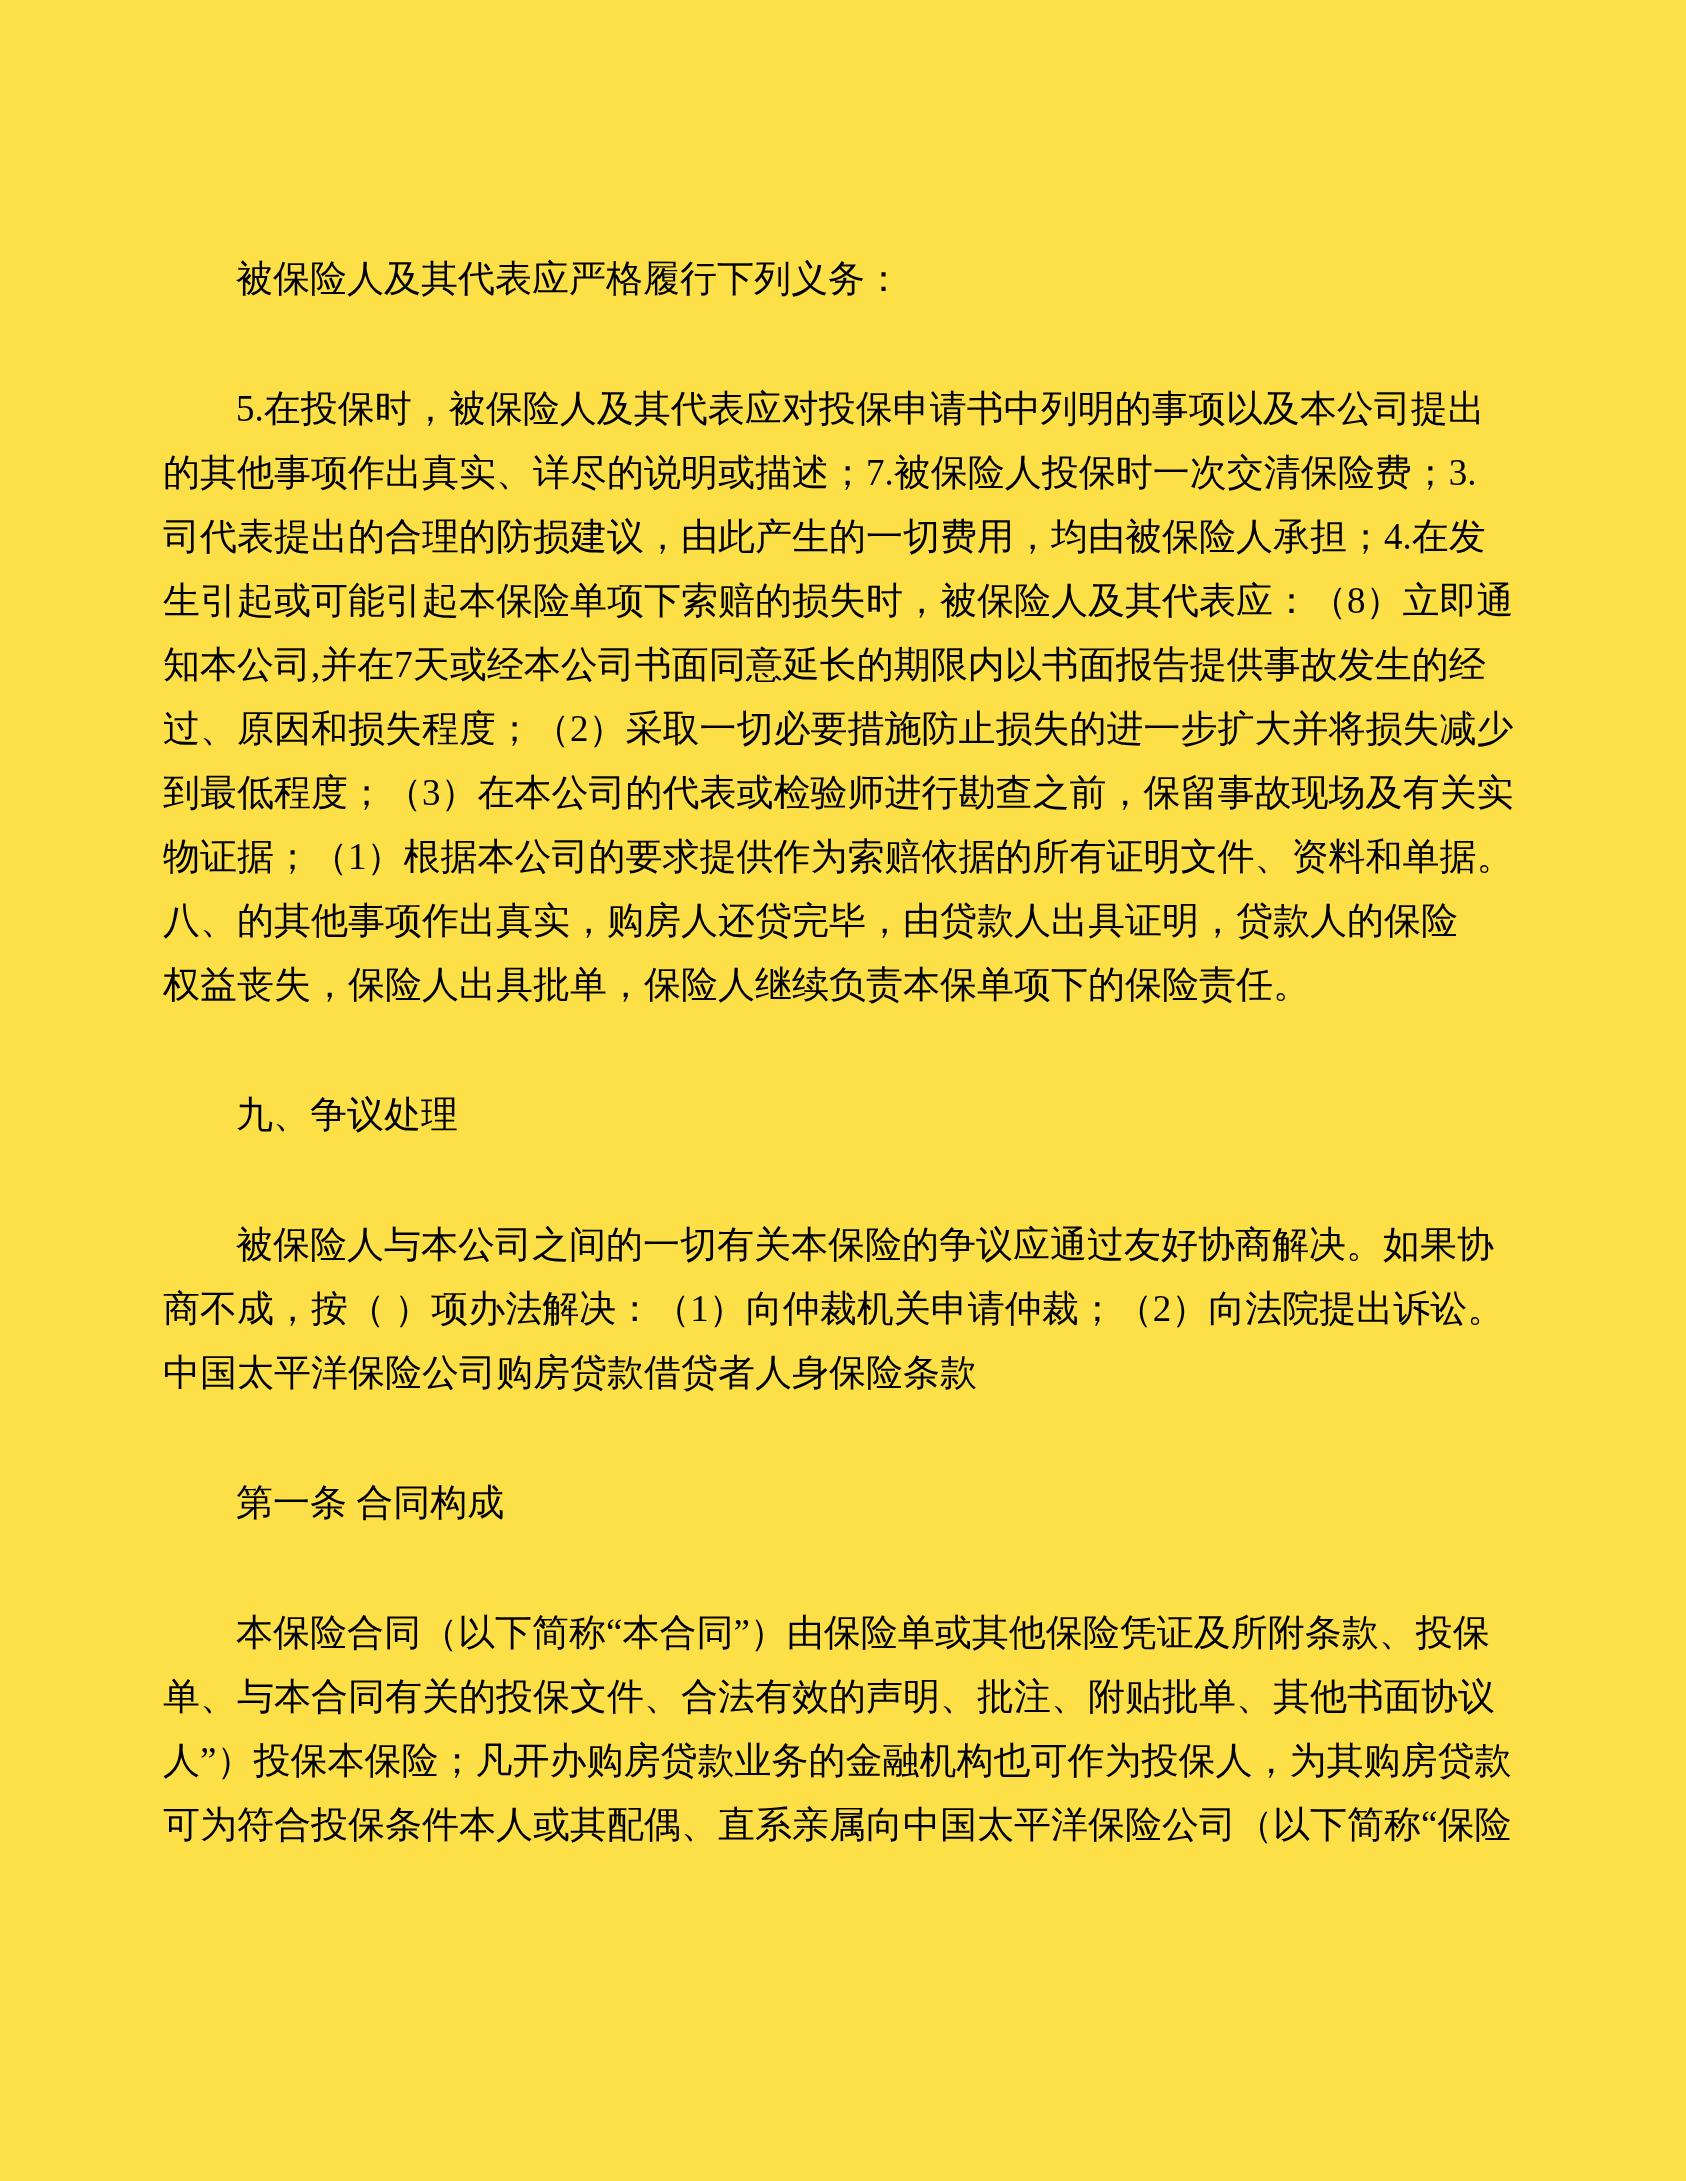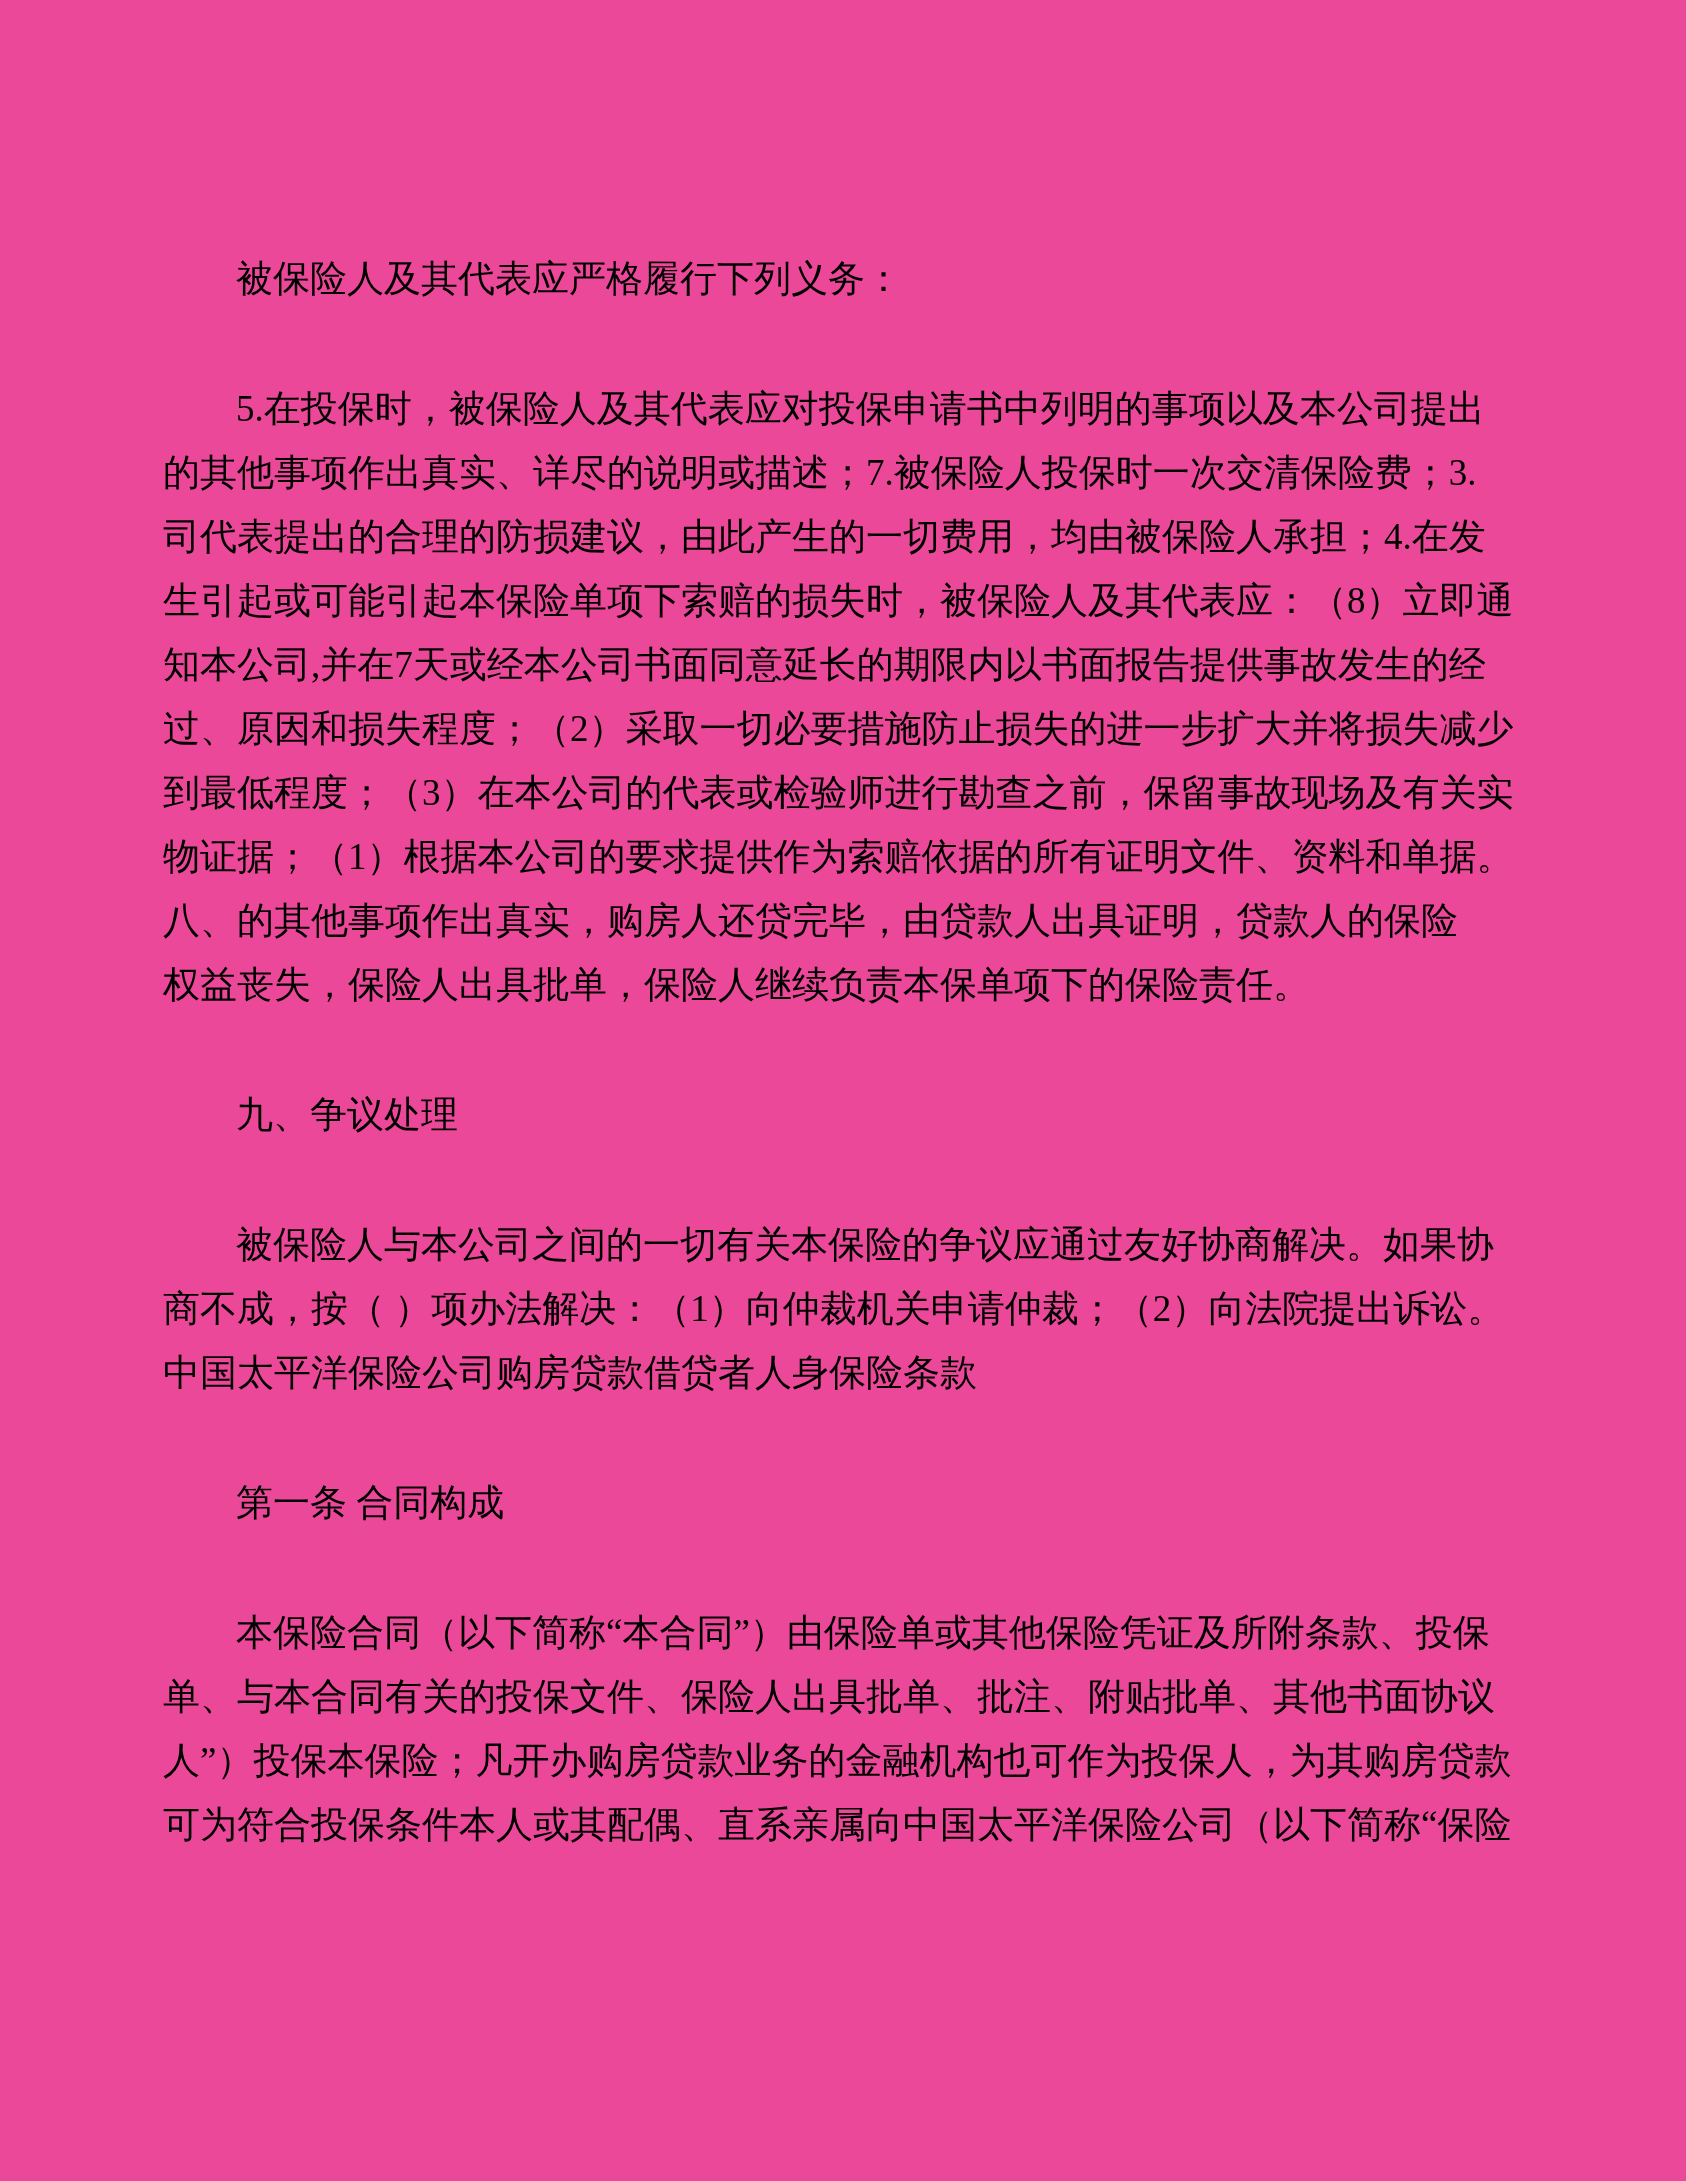--- a/index.html
+++ b/index.html
@@ -4,21 +4,21 @@
 <style>
   html, body {
     margin: 0;
     padding: 0;
     background: #ffffff;
   }
   .page {
     position: relative;
     width: 1686px;
     height: 2182px;
-    background: #ec4899;
+    background: #fde047;
     overflow: hidden;
     font-family: "Liberation Serif", "DejaVu Serif", serif;
   }
   .text-column {
     position: absolute;
     left: 163px;
     top: 247px;
     width: 1368px;
     color: #000000;
   }
@@ -59,19 +59,19 @@
       <div class="paragraph">
         <div class="line indent">被保险人与本公司之间的一切有关本保险的争议应通过友好协商解决。如果协</div>
         <div class="line">商不成，按（ ）项办法解决：（1）向仲裁机关申请仲裁；（2）向法院提出诉讼。</div>
         <div class="line">中国太平洋保险公司购房贷款借贷者人身保险条款</div>
       </div>
       <div class="paragraph">
         <div class="line indent">第一条 合同构成</div>
       </div>
       <div class="paragraph">
         <div class="line indent">本保险合同（以下简称“本合同”）由保险单或其他保险凭证及所附条款、投保</div>
-        <div class="line">单、与本合同有关的投保文件、保险人出具批单、批注、附贴批单、其他书面协议</div>
+        <div class="line">单、与本合同有关的投保文件、合法有效的声明、批注、附贴批单、其他书面协议</div>
         <div class="line">人”）投保本保险；凡开办购房贷款业务的金融机构也可作为投保人，为其购房贷款</div>
         <div class="line">可为符合投保条件本人或其配偶、直系亲属向中国太平洋保险公司（以下简称“保险</div>
       </div>
     </div>
 </div>
 
 
 </body></html>

